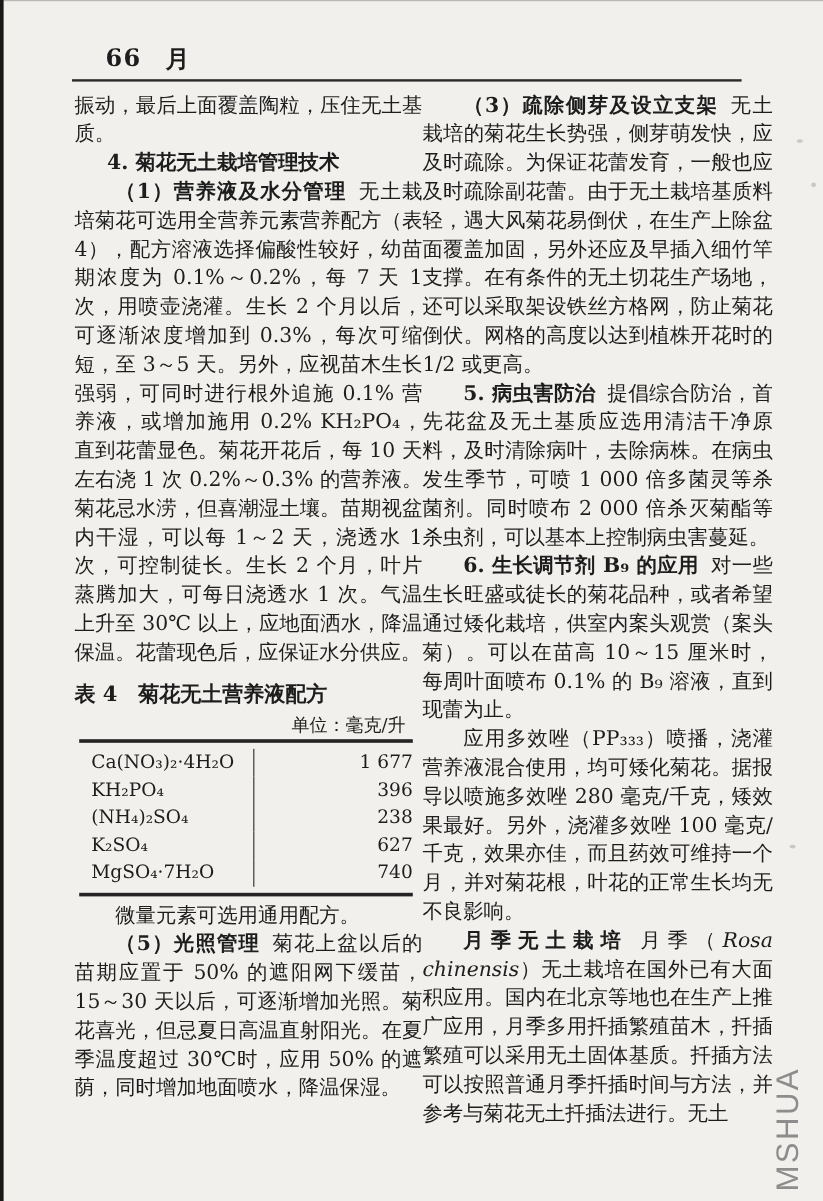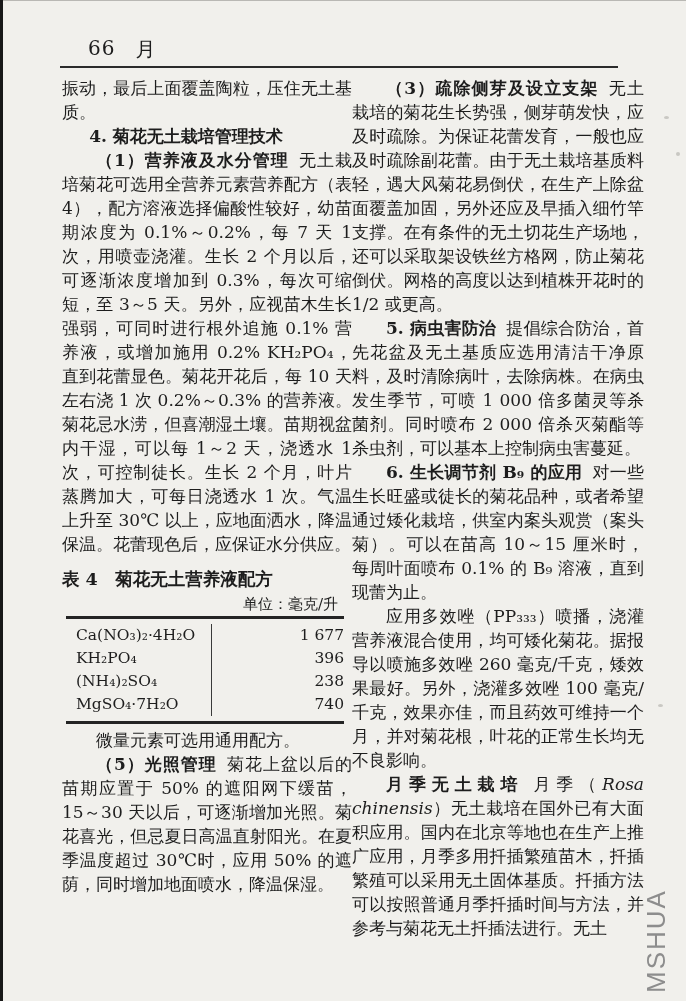--- a/index.html
+++ b/index.html
@@ -28,20 +28,21 @@
     width: 100%; height: 1px;
     background: #b9b8b4;
   }
   .page-header {
     position: absolute;
     left: 88px; top: 36px;
     font-size: 20px;
     letter-spacing: 1px;
     display: flex;
     gap: 20px;
+    font-weight: bold;
   }
   .header-rule {
     position: absolute;
     left: 60px; top: 66px;
     width: 558px; height: 2px;
     background: #2b2b2b;
   }
   .col {
     position: absolute;
     top: 76px;
@@ -153,20 +154,24 @@
         </div>
         <div class="t-row">
           <span class="t-compound">KH₂PO₄</span>
           <span class="t-amount">396</span>
         </div>
         <div class="t-row">
           <span class="t-compound">(NH₄)₂SO₄</span>
           <span class="t-amount">238</span>
         </div>
         <div class="t-row">
+          <span class="t-compound">K₂SO₄</span>
+          <span class="t-amount">627</span>
+        </div>
+        <div class="t-row">
           <span class="t-compound">MgSO₄·7H₂O</span>
           <span class="t-amount">740</span>
         </div>
       </div>
     </div>
 
     <p class="p-indent">微量元素可选用通用配方。</p>
 
     <p class="p-indent">
       <span class="lead">（5）光照管理</span><span>菊花上盆以后的苗期应置于 50% 的遮阳网下缓苗，15～30 天以后，可逐渐增加光照。菊花喜光，但忌夏日高温直射阳光。在夏季温度超过 30℃时，应用 50% 的遮荫，同时增加地面喷水，降温保湿。</span>
@@ -179,21 +184,21 @@
     </p>
 
     <p class="p-indent">
       <span class="lead">5. 病虫害防治</span><span>提倡综合防治，首先花盆及无土基质应选用清洁干净原料，及时清除病叶，去除病株。在病虫发生季节，可喷 1 000 倍多菌灵等杀菌剂。同时喷布 2 000 倍杀灭菊酯等杀虫剂，可以基本上控制病虫害蔓延。</span>
     </p>
 
     <p class="p-indent">
       <span class="lead">6. 生长调节剂 B₉ 的应用</span><span>对一些生长旺盛或徒长的菊花品种，或者希望通过矮化栽培，供室内案头观赏（案头菊）。可以在苗高 10～15 厘米时，每周叶面喷布 0.1% 的 B₉ 溶液，直到现蕾为止。</span>
     </p>
 
-    <p class="p-indent">应用多效唑（PP₃₃₃）喷播，浇灌营养液混合使用，均可矮化菊花。据报导以喷施多效唑 260 毫克/千克，矮效果最好。另外，浇灌多效唑 100 毫克/千克，效果亦佳，而且药效可维持一个月，并对菊花根，叶花的正常生长均无不良影响。</p>
+    <p class="p-indent">应用多效唑（PP₃₃₃）喷播，浇灌营养液混合使用，均可矮化菊花。据报导以喷施多效唑 280 毫克/千克，矮效果最好。另外，浇灌多效唑 100 毫克/千克，效果亦佳，而且药效可维持一个月，并对菊花根，叶花的正常生长均无不良影响。</p>
 
     <p class="p-indent">
       <span class="lead">月季无土栽培</span><span>月季（</span><span class="latin">Rosa chinensis</span><span>）无土栽培在国外已有大面积应用。国内在北京等地也在生产上推广应用，月季多用扦插繁殖苗木，扦插繁殖可以采用无土固体基质。扦插方法可以按照普通月季扦插时间与方法，并参考与菊花无土扦插法进行。无土</span>
     </p>
   </div>
 
   <div class="watermark">MSHUA</div>
 
   <div class="speck speck1"></div>
   <div class="speck speck2"></div>

